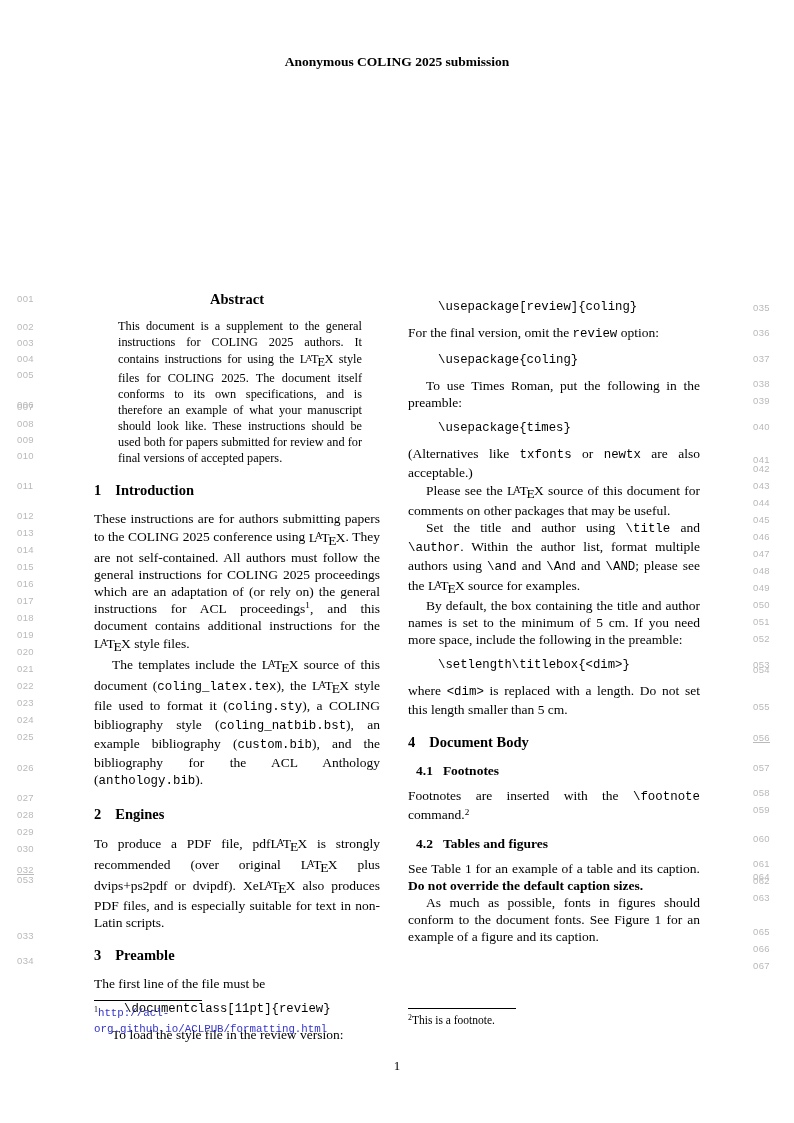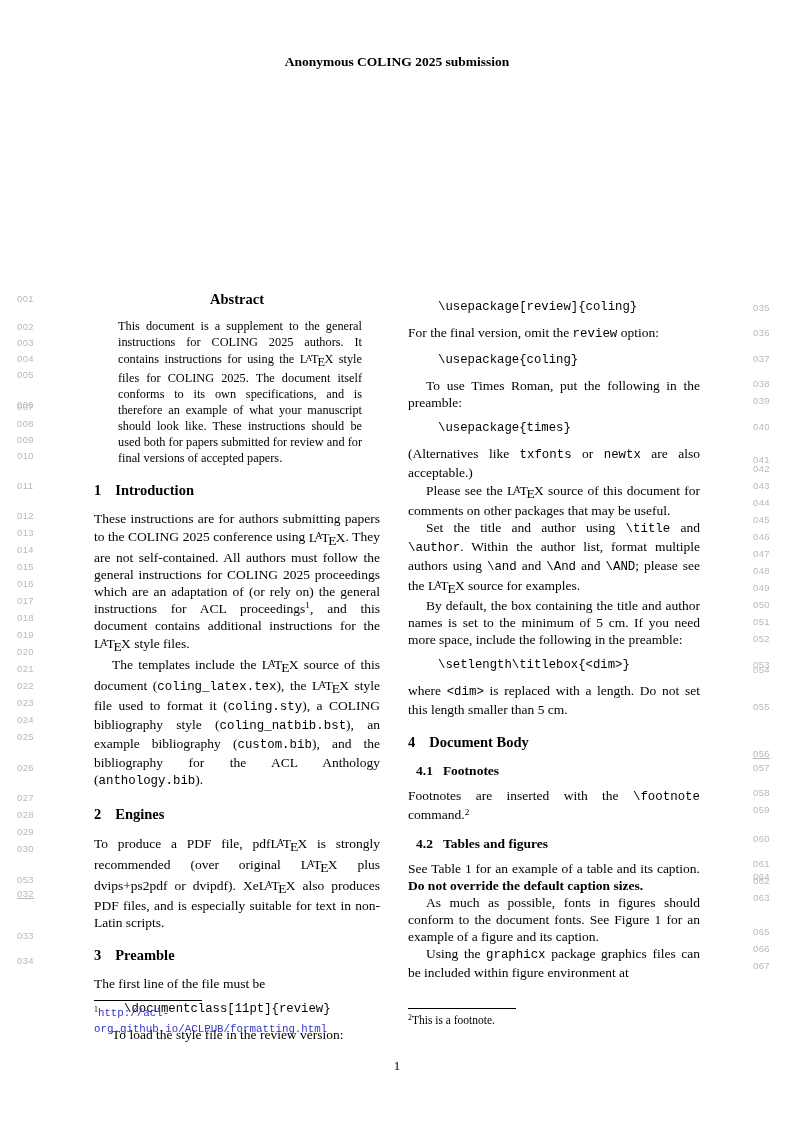--- a/index.html
+++ b/index.html
@@ -107,21 +107,21 @@
       <div class="ln" style="top: 680px;">022</div>
       <div class="ln" style="top: 697px;">023</div>
       <div class="ln" style="top: 714px;">024</div>
       <div class="ln" style="top: 731px;">025</div>
       <div class="ln" style="top: 762px;">026</div>
       <div class="ln" style="top: 792px;">027</div>
       <div class="ln" style="top: 809px;">028</div>
       <div class="ln" style="top: 826px;">029</div>
       <div class="ln" style="top: 843px;">030</div>
       <div class="ln" style="top: 874px;">053</div>
-      <div class="ln" style="top: 888px; text-decoration: underline;">032</div>
+      <div class="ln" style="top: 864px; text-decoration: underline;">032</div>
       <div class="ln" style="top: 930px;">033</div>
       <div class="ln" style="top: 955px;">034</div>
     </div>
   <div class="gutter gutter-right">
       <div class="ln" style="top: 302px;">035</div>
       <div class="ln" style="top: 327px;">036</div>
       <div class="ln" style="top: 353px;">037</div>
       <div class="ln" style="top: 378px;">038</div>
       <div class="ln" style="top: 395px;">039</div>
       <div class="ln" style="top: 421px;">040</div>
@@ -133,21 +133,21 @@
       <div class="ln" style="top: 531px;">046</div>
       <div class="ln" style="top: 548px;">047</div>
       <div class="ln" style="top: 565px;">048</div>
       <div class="ln" style="top: 582px;">049</div>
       <div class="ln" style="top: 599px;">050</div>
       <div class="ln" style="top: 616px;">051</div>
       <div class="ln" style="top: 633px;">052</div>
       <div class="ln" style="top: 659px;">053</div>
       <div class="ln" style="top: 664px; text-align: center;">054</div>
       <div class="ln" style="top: 701px;">055</div>
-      <div class="ln" style="top: 748px; text-decoration: underline;">056</div>
+      <div class="ln" style="top: 732px; text-decoration: underline;">056</div>
       <div class="ln" style="top: 762px;">057</div>
       <div class="ln" style="top: 787px;">058</div>
       <div class="ln" style="top: 804px;">059</div>
       <div class="ln" style="top: 833px;">060</div>
       <div class="ln" style="top: 858px;">061</div>
       <div class="ln" style="top: 875px;">062</div>
       <div class="ln" style="top: 892px;">063</div>
       <div class="ln" style="top: 871px;">064</div>
       <div class="ln" style="top: 926px;">065</div>
       <div class="ln" style="top: 943px;">066</div>
@@ -189,21 +189,20 @@
       <p class="para">where <span class="tt">&lt;dim&gt;</span> is replaced with a length. Do not set this length smaller than 5 cm.</p>
 
       <h2 class="sec"><span class="hnum">4</span><span class="htxt">Document Body</span></h2>
 
       <h3 class="subsec first-sub"><span class="hnum">4.1</span><span class="htxt">Footnotes</span></h3>
       <p class="para">Footnotes are inserted with the <span class="tt">\footnote</span> command.<sup>2</sup></p>
 
       <h3 class="subsec"><span class="hnum">4.2</span><span class="htxt">Tables and figures</span></h3>
       <p class="para">See Table 1 for an example of a table and its caption. <b>Do not override the default caption sizes.</b></p>
       <p class="para indent">As much as possible, fonts in figures should conform to the document fonts. See Figure 1 for an example of a figure and its caption.</p>
-      <p class="para indent">Using the <span class="tt">graphicx</span> package graphics files can be included within figure environment at</p>
     </div>
 
   </div>
 
   <div class="footnote fn-left">
     <div class="fnrule"></div>
     <div><sup>1</sup><a class="fn-url" href="#">http://acl-org.github.io/ACLPUB/formatting.html</a></div>
   </div>
 
   <div class="footnote fn-right">

